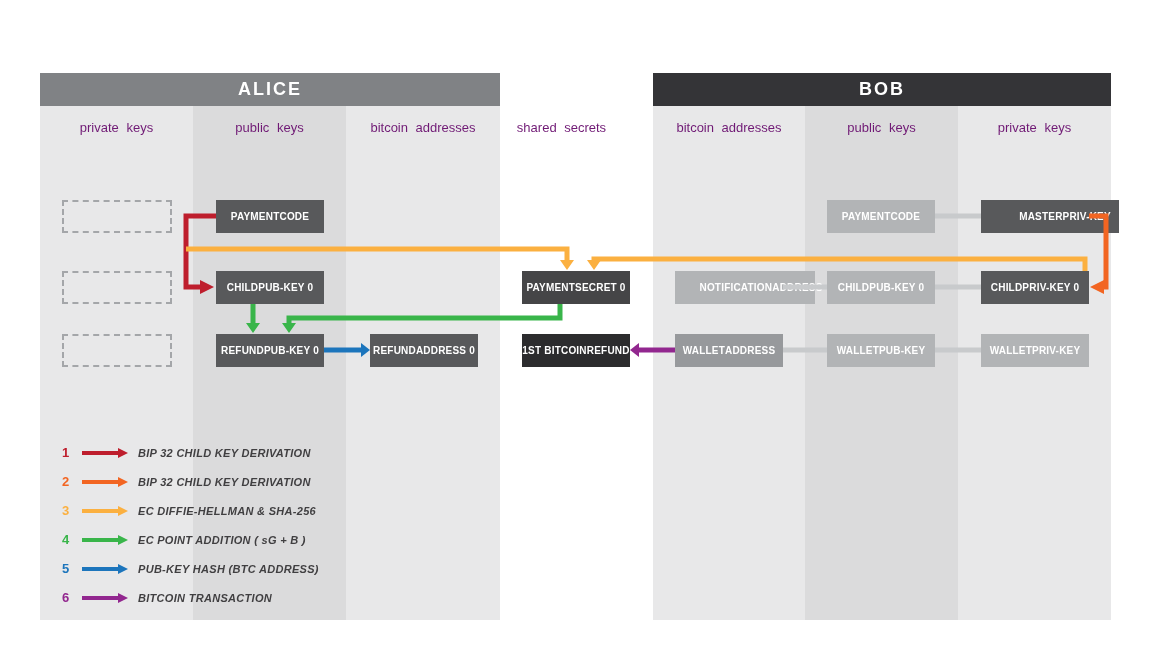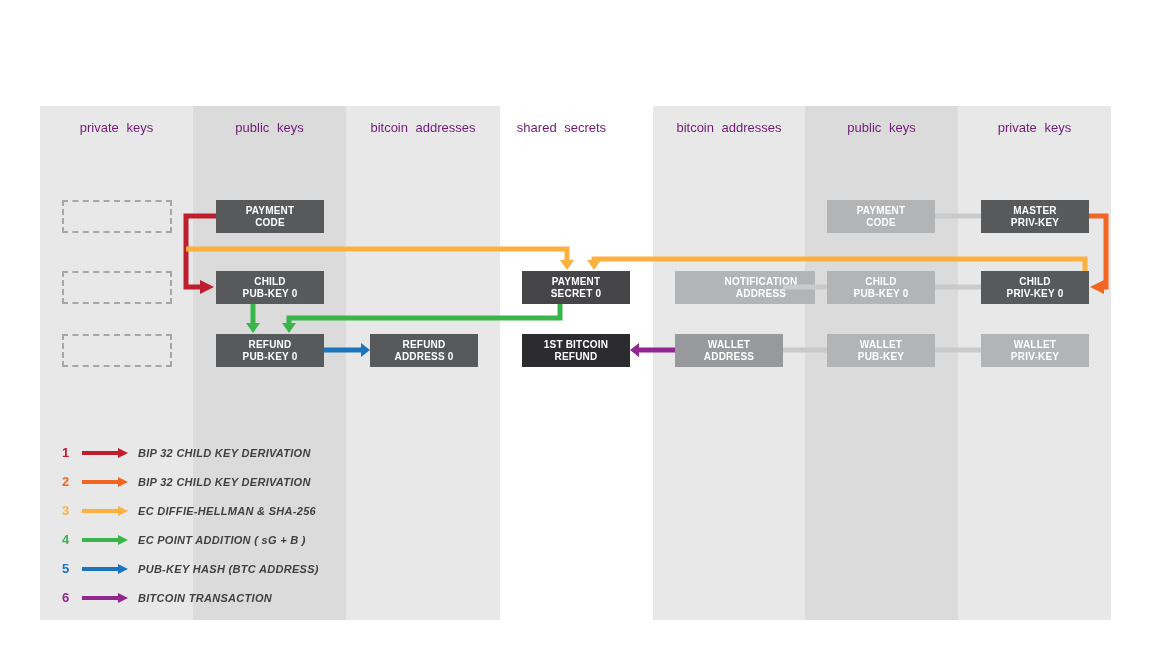--- a/index.html
+++ b/index.html
@@ -18,21 +18,21 @@
   .alice-header{background:#808285;}
   .bob-header{background:#343437;}
   .col{position:absolute;top:106px;height:514px;}
   .col-light{background:#e8e8e9;}
   .col-mid{background:#dbdbdc;}
   .col-label{
     position:absolute;top:119px;height:18px;line-height:18px;text-align:center;
     font-size:13px;color:#701a75;word-spacing:4px;
   }
   .node{
-    position:absolute;width:108px;height:33px;display:flex;flex-direction:column;
+    position:absolute;width:108px;height:33px;display:flex;flex-direction:row;
     justify-content:center;align-items:center;color:#ffffff;font-weight:bold;
     font-size:10px;line-height:12px;letter-spacing:0.2px;text-align:center;
   }
   .dk{background:#58595b;}
   .lt{background:#b2b4b6;}
   .md{background:#97999c;}
   .secret{background:#454547;}
   .tx{background:#2c2c2e;}
   .dashed-box{
     position:absolute;left:62px;width:106px;height:29px;
@@ -52,20 +52,22 @@
 
 
   <div class="col col-light" style="left:40px;width:153px;"></div>
   <div class="col col-mid" style="left:193px;width:153px;"></div>
   <div class="col col-light" style="left:346px;width:154px;"></div>
 
   <div class="col col-light" style="left:653px;width:152px;"></div>
   <div class="col col-mid" style="left:805px;width:153px;"></div>
   <div class="col col-light" style="left:958px;width:153px;"></div>
 
+  <div class="panel-header alice-header" style="left:40px;width:460px;">ALICE</div>
+  <div class="panel-header bob-header" style="left:653px;width:458px;">BOB</div>
 
   <div class="col-label" style="left:40px;width:153px;">private keys</div>
   <div class="col-label" style="left:193px;width:153px;">public keys</div>
   <div class="col-label" style="left:346px;width:154px;">bitcoin addresses</div>
   <div class="col-label" style="left:500px;width:123px;">shared secrets</div>
   <div class="col-label" style="left:653px;width:152px;">bitcoin addresses</div>
   <div class="col-label" style="left:805px;width:153px;">public keys</div>
   <div class="col-label" style="left:958px;width:153px;">private keys</div>
 
   <div class="dashed-box" style="top:200px;"></div>
@@ -113,21 +115,21 @@
   </div>
   <div class="node lt" style="left:827px;top:271px;">
     <span>CHILD</span>
     <span>PUB-KEY 0</span>
   </div>
   <div class="node lt" style="left:827px;top:334px;">
     <span>WALLET</span>
     <span>PUB-KEY</span>
   </div>
 
-  <div class="node dk" style="left:981px;top:200px;">
+  <div class="node dk" style="left:981px;top:200px;padding-left:30px;">
     <span>MASTER</span>
     <span>PRIV-KEY</span>
   </div>
   <div class="node dk" style="left:981px;top:271px;">
     <span>CHILD</span>
     <span>PRIV-KEY 0</span>
   </div>
   <div class="node lt" style="left:981px;top:334px;">
     <span>WALLET</span>
     <span>PRIV-KEY</span>

